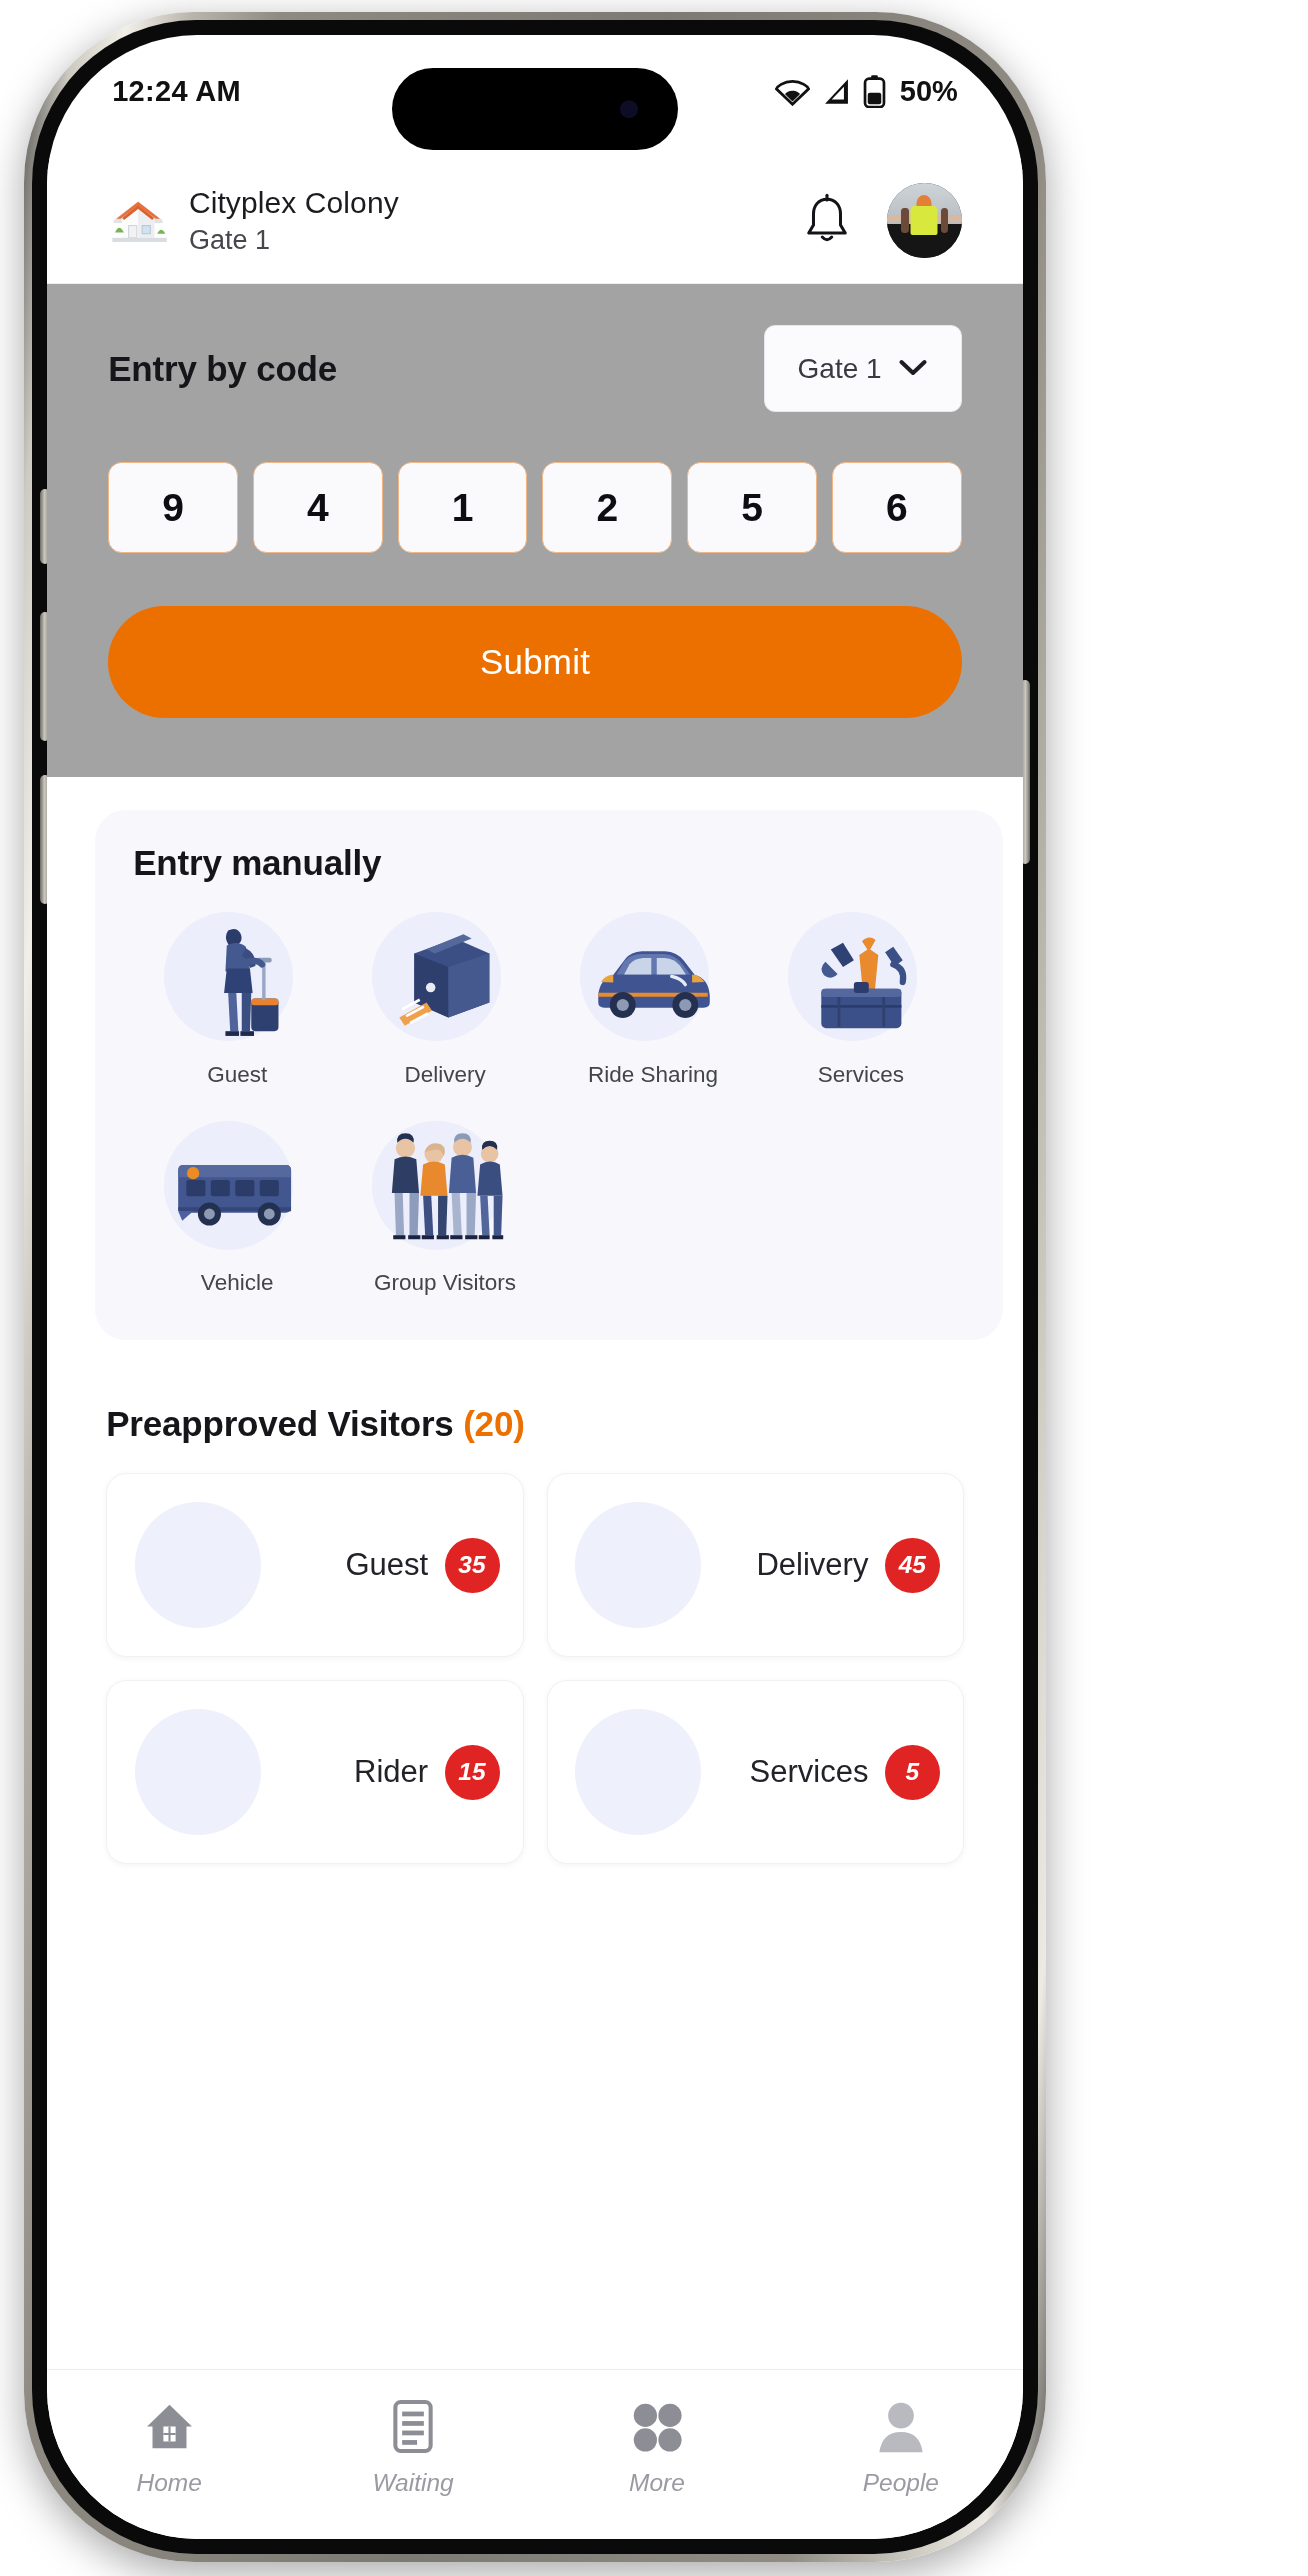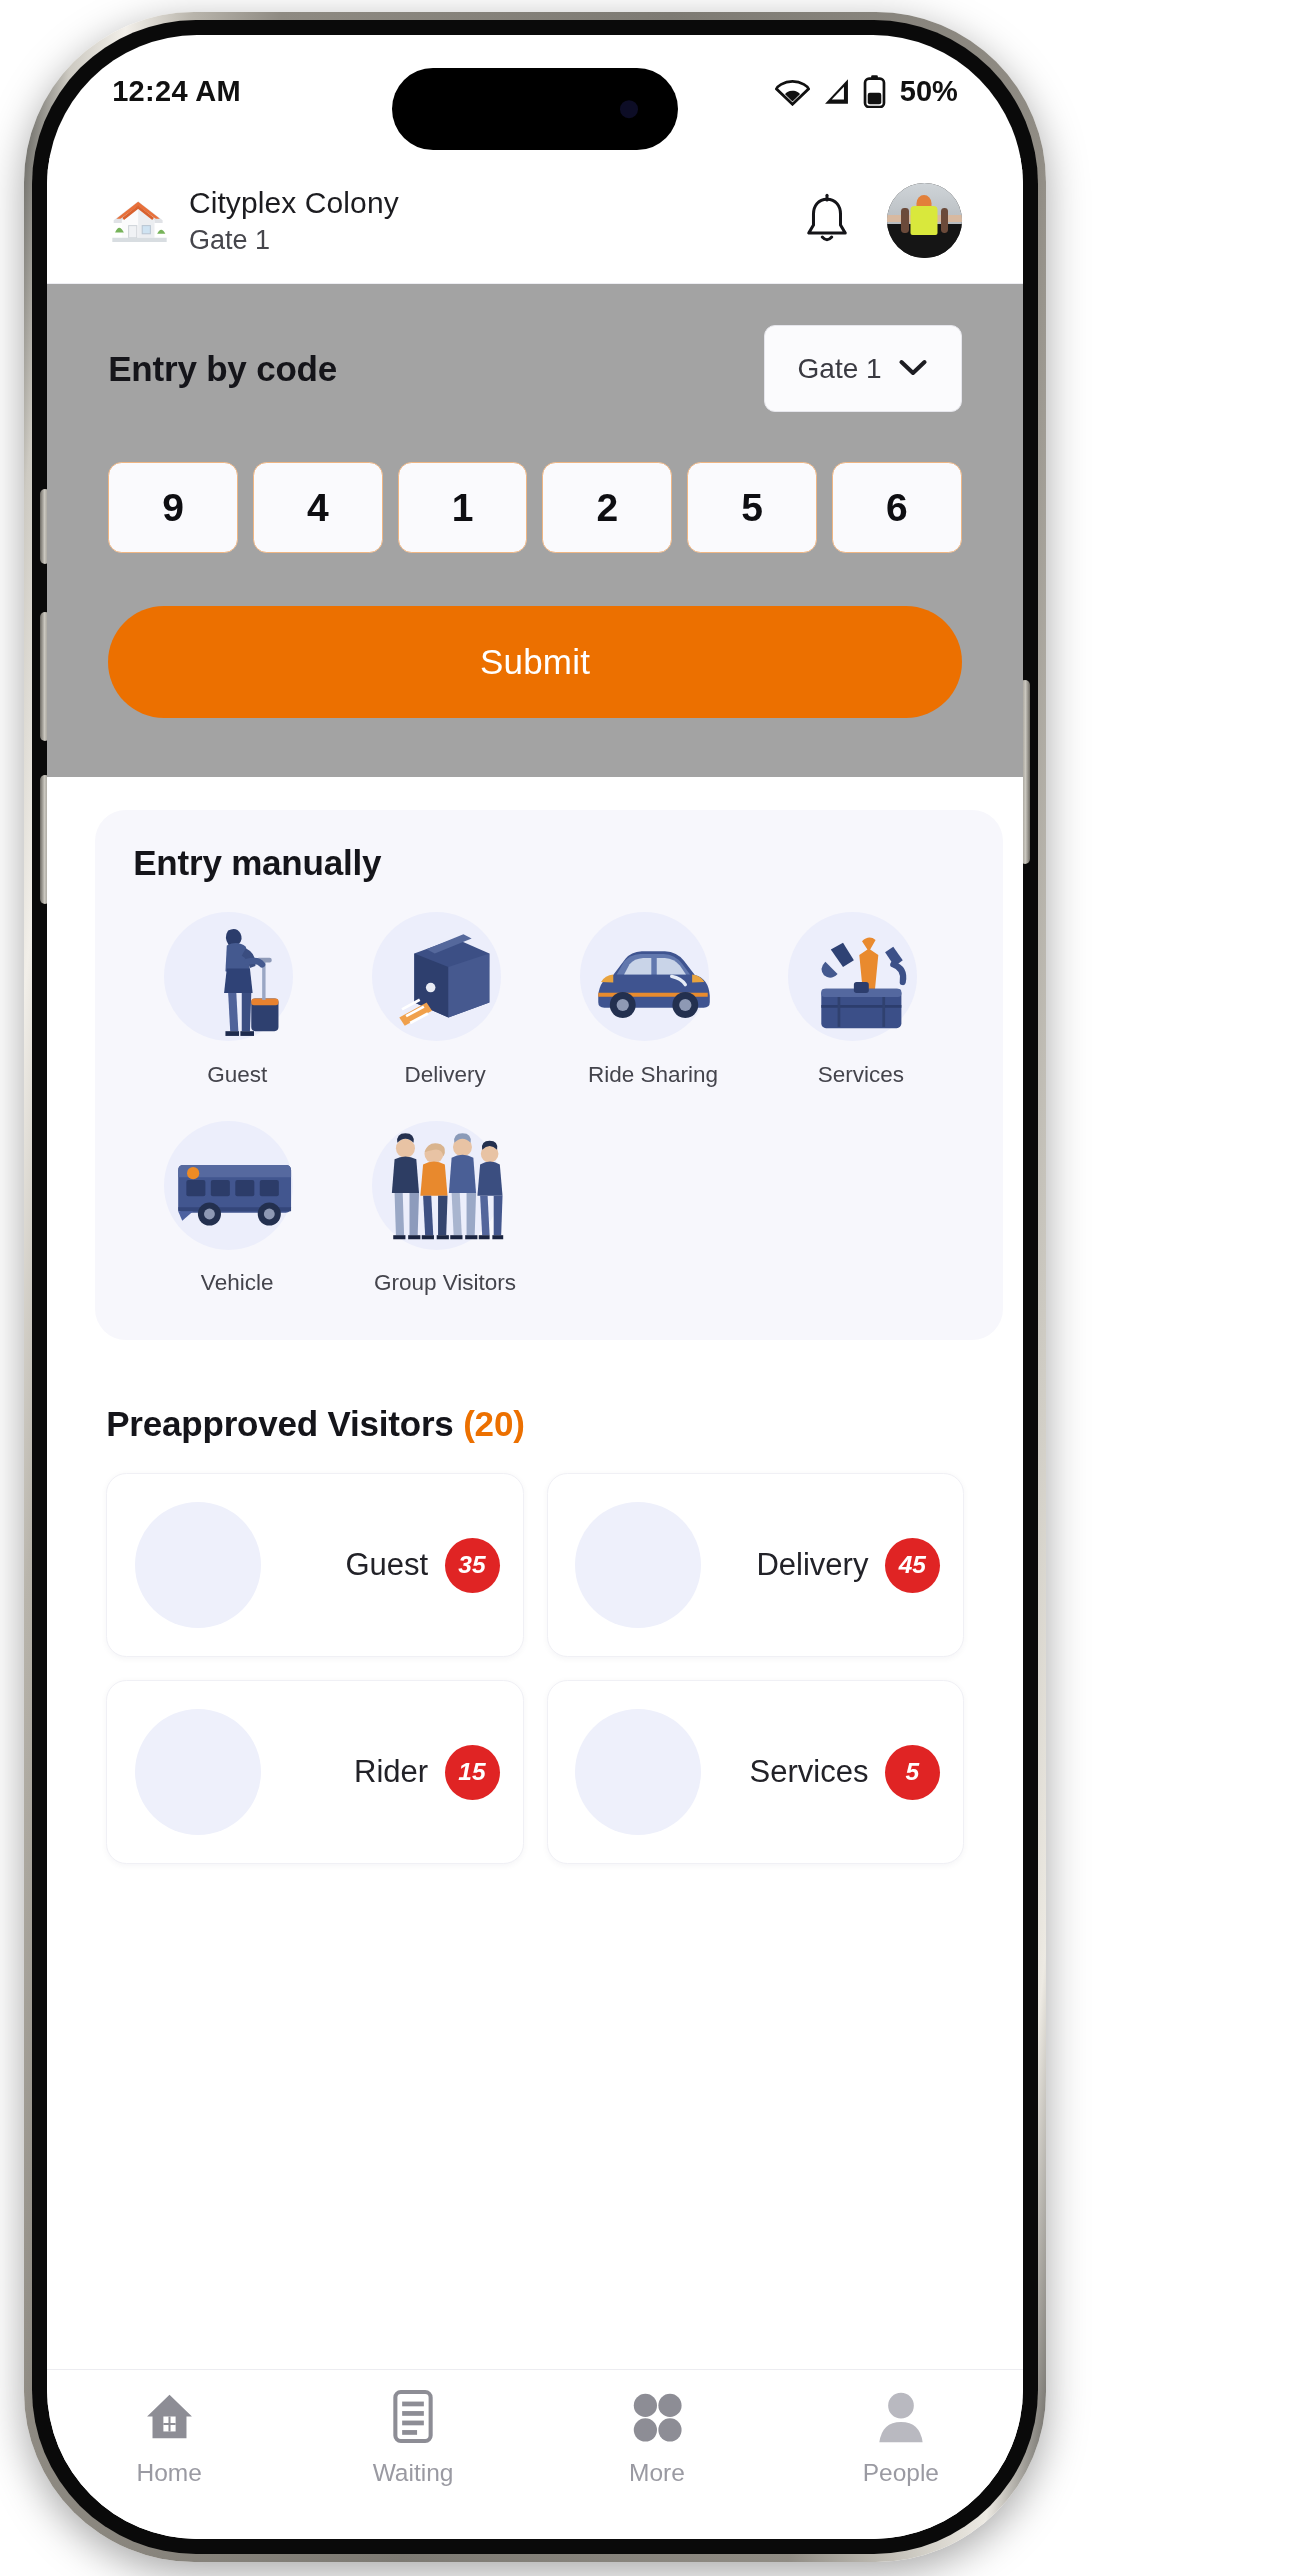--- a/index.html
+++ b/index.html
@@ -130,21 +130,21 @@
   .pre-right{ flex:1; display:flex; align-items:center; justify-content:flex-end; gap:16.4px; }
   .pre-label{ font-size:31px; color:#222228; font-weight:400; }
   .pre-badge{ min-width:55px; height:55px; padding:0 9.5px; border-radius:34px; background:#e02424;
               color:#fff; font-size:24.5px; font-weight:700;
               display:flex; align-items:center; justify-content:center;font-style:italic; }
 
   
   #bottom-nav{
     position:absolute; left:0; right:0; bottom:0; height:170px; background:#fff;
     border-top:0.7px solid #ececf0; display:flex; align-items:flex-start;
-    justify-content:space-around; padding-top:14px;
+    justify-content:space-around; padding-top:24px;font-style:italic;
   }
   .nav-item{ display:flex; flex-direction:column; align-items:center; gap:9.5px; width:164px; }
   .nav-label{ font-size:24.5px; color:#9a9aa2; }
   .nav-icon{ height:65px; display:flex; align-items:center; justify-content:center; }
 </style>
 </head>
 <body>
 
 <div id="phone-frame">
   <div class="side-btn" id="btn-silent"></div>

